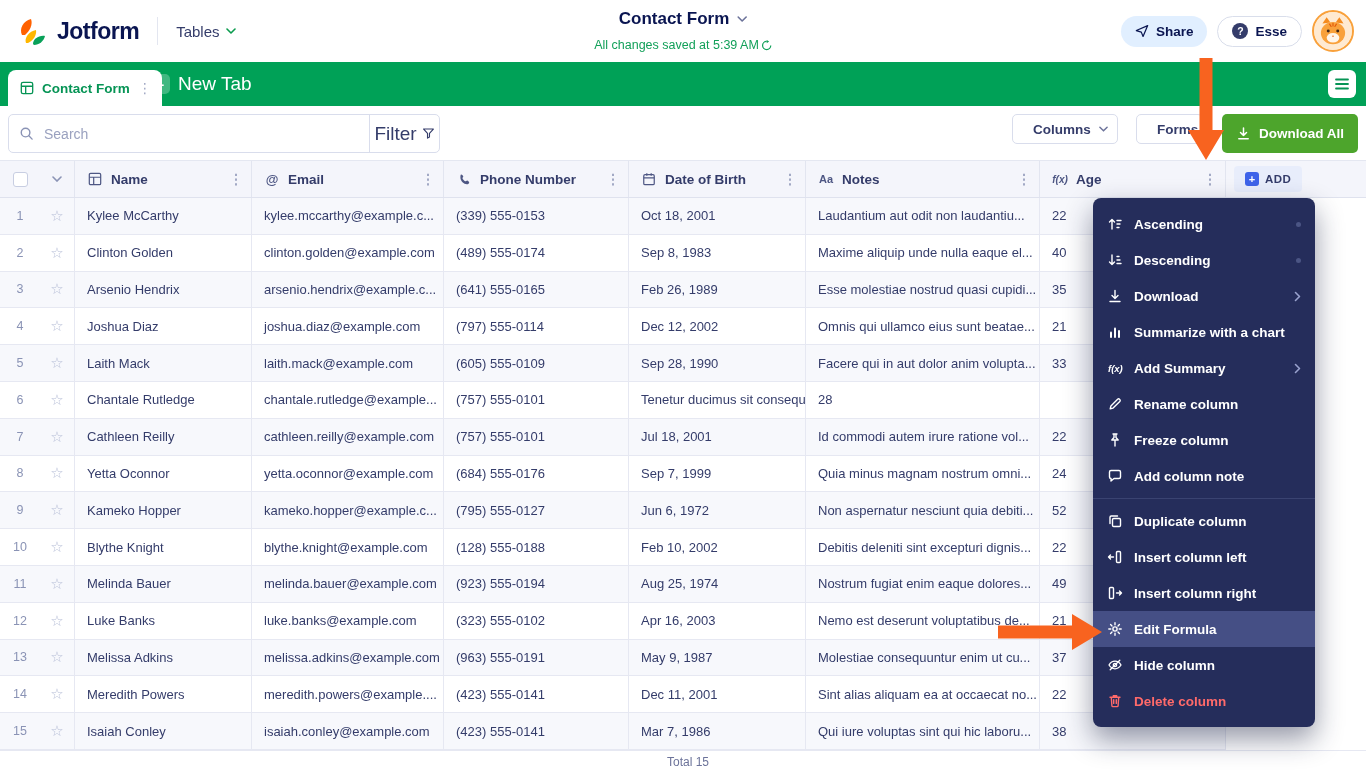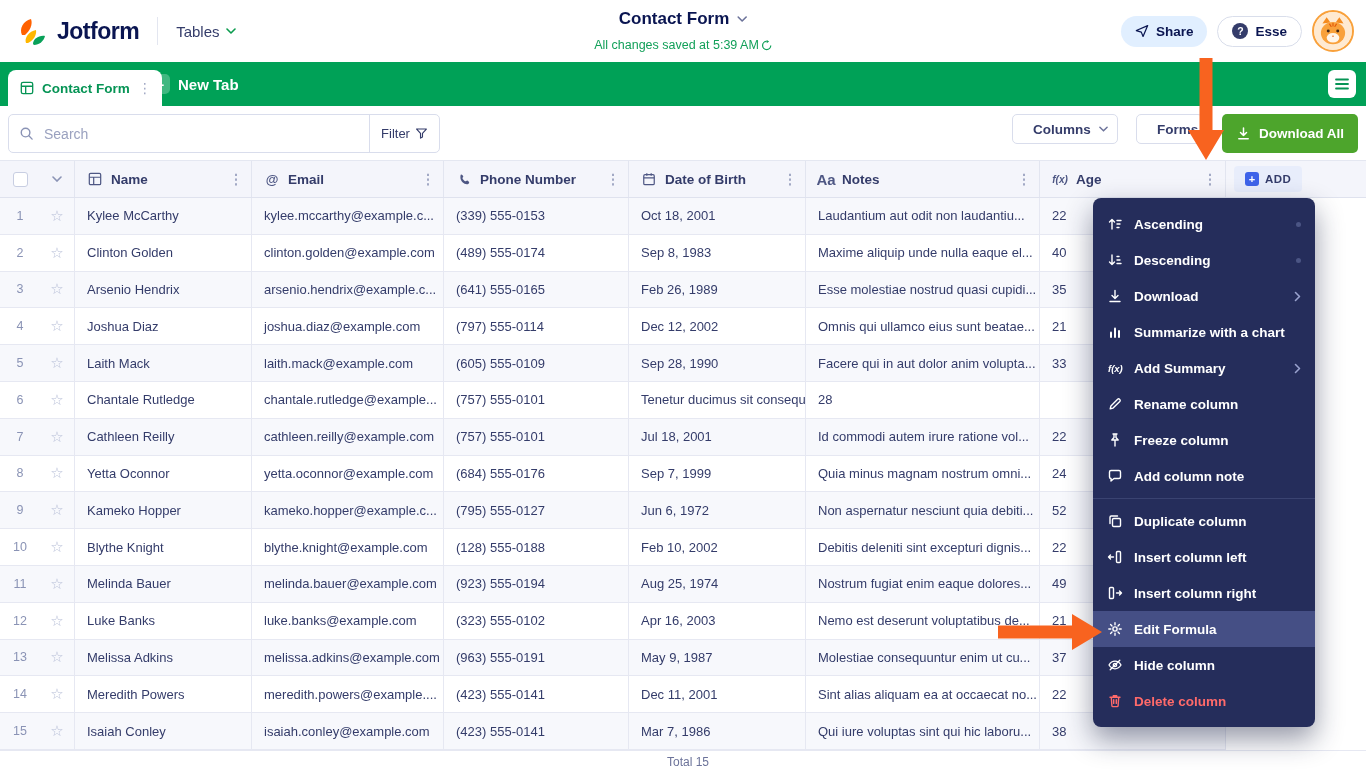--- a/index.html
+++ b/index.html
@@ -30,47 +30,47 @@
   .pill.help{ background:#fff; border:1px solid #D9DEEB; }
   .qmark{ width:16px; height:16px; border-radius:50%; background:#343C6A; color:#fff; font-size:10.5px; font-weight:700; display:flex; align-items:center; justify-content:center; }
   .avatar{ width:42px; height:42px; border-radius:50%; border:2px solid #F9A13B; background:#FFE9CF; overflow:hidden; display:flex; align-items:center; justify-content:center; cursor:pointer; }
 
   
   .greenbar{ position:absolute; top:62px; left:0; right:0; height:44px; background:var(--green); }
   .tab-active{ position:absolute; left:8px; bottom:0; height:36px; background:#fff; border-radius:8px 8px 0 0; display:flex; align-items:center; gap:8px; padding:0 10px 0 12px; cursor:pointer; }
   .tab-active .tlabel{ font-size:13.5px; font-weight:700; color:var(--green-dark); }
   .newtab{ position:absolute; left:150px; top:0; height:44px; display:flex; align-items:center; gap:8px; color:#fff; cursor:pointer; }
   .plusbox{ width:20px; height:20px; border-radius:5px; background:rgba(255,255,255,.25); color:#fff; font-size:15px; font-weight:700; display:flex; align-items:center; justify-content:center; }
-  .newtab .tlabel{ font-size:15px; font-weight:700; }
+  .newtab .tlabel{ font-size:19px; font-weight:400; }
   .tablist-btn{ position:absolute; right:10px; top:8px; width:28px; height:28px; background:#fff; border-radius:6px; display:flex; align-items:center; justify-content:center; cursor:pointer; }
   .kebab{ color:#A2A9C5; font-size:14px; line-height:1; cursor:pointer; }
 
   
   .toolbar{ position:absolute; top:106px; left:0; right:0; height:55px; background:#fff; border-bottom:1px solid #E4E7F1; }
   .searchwrap{ position:absolute; left:8px; top:8px; width:432px; height:39px; border:1px solid var(--border); border-radius:5px; background:#fff; display:flex; align-items:center; }
   .searchwrap input{ flex:1; border:none; outline:none; font-size:14px; color:var(--text); font-family:inherit; background:transparent; }
   .searchwrap input::placeholder{ color:#9AA1BF; }
-  .filterbtn{ height:100%; width:70px; border-left:1px solid var(--border); display:flex; align-items:center; justify-content:center; gap:5px; font-size:13px; color:var(--text); cursor:pointer; }
+  .filterbtn{ height:100%; width:70px; border-left:1px solid var(--border); display:flex; align-items:center; justify-content:center; gap:5px; font-size:19px; color:var(--text); cursor:pointer; }
   .tbtn{ position:absolute; top:8px; height:30px; border:1px solid var(--border); border-radius:5px; background:#fff; display:flex; align-items:center; gap:8px; padding:0 12px; font-size:13.5px; font-weight:600; color:var(--text); cursor:pointer; }
   .btn-columns{ left:1012px; width:106px; }
   .btn-forms{ left:1136px; width:67px; }
   .btn-download{ position:absolute; top:8px; left:1222px; width:136px; height:39px; border:none; border-radius:5px; background:var(--dl-green); color:#fff; font-size:13.5px; font-weight:700; display:flex; align-items:center; justify-content:center; gap:8px; cursor:pointer; font-family:inherit; }
 
   
   .gridwrap{ position:absolute; top:161px; left:0; right:0; bottom:0; background:#fff; }
   .ghead{ height:37px; display:grid; grid-template-columns:40px 35px 177px 192px 185px 177px 234px 186px 1fr; background:#F4F5FB; border-bottom:1px solid #DFE2EE; }
   .hc{ display:flex; align-items:center; gap:8px; padding:0 24px 0 12px; border-right:1px solid #E2E5F0; position:relative; font-size:13.5px; font-weight:700; color:var(--text); white-space:nowrap; overflow:hidden; }
   .hc .kebab{ position:absolute; right:8px; }
   .hc-check{ justify-content:center; padding:0; border-right:none; }
   .hc-chev{ justify-content:center; padding:0; }
   .hc-add{ border-right:none; padding:0 0 0 8px; overflow:visible; }
   .cb{ width:15px; height:15px; border:1.5px solid #C8CEE2; border-radius:3px; background:#fff; cursor:pointer; }
   .hicon{ display:flex; align-items:center; justify-content:center; width:16px; color:#4E5784; flex:none; }
   .glyph-at{ font-size:13px; font-weight:700; }
-  .glyph-aa{ font-size:15px; font-weight:700; }
+  .glyph-aa{ font-size:11px; font-weight:700; }
   .glyph-fx{ font-size:10px; font-weight:700; font-style:italic; }
   .addbtn{ height:26px; border-radius:4px; background:#E8EDFB; display:flex; align-items:center; gap:6px; padding:0 11px; cursor:pointer; }
   .addplus{ width:14px; height:14px; border-radius:3px; background:#3E63E9; color:#fff; font-size:11px; font-weight:700; display:flex; align-items:center; justify-content:center; }
   .addbtn .alabel{ font-size:11.5px; font-weight:700; letter-spacing:.4px; color:var(--text); }
 
   .tbody{ width:1226px; }
   .trow{ height:36.8px; display:grid; grid-template-columns:40px 35px 177px 192px 185px 177px 234px 186px; border-bottom:1px solid var(--grid-border); background:#fff; }
   .trow:nth-child(odd){ background:#F7F8FC; }
   .c{ display:flex; align-items:center; padding:0 12px; font-size:13px; color:var(--text); white-space:nowrap; overflow:hidden; border-right:1px solid var(--grid-border); }
   .cnum{ justify-content:center; padding:0; color:var(--muted); font-size:12.5px; border-right:none; }

